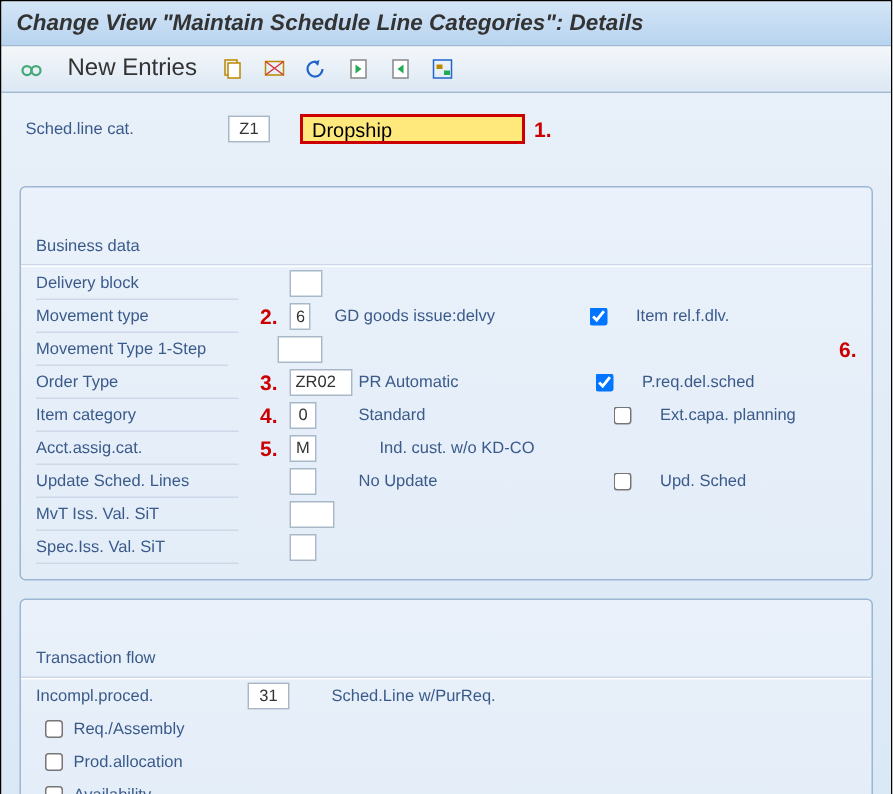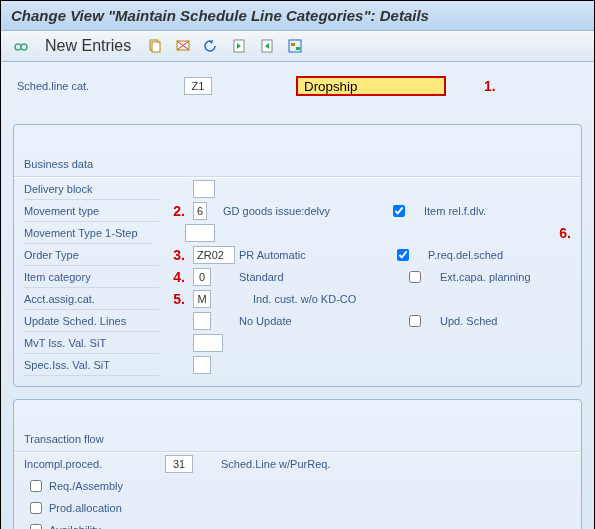--- a/index.html
+++ b/index.html
@@ -41,21 +41,20 @@
   }
   .content {
     background: linear-gradient(to bottom, #e8f0f9 0%, #d9e7f5 100%);
     padding: 10px 12px 20px 12px;
   }
   .header-row {
     display:flex;
     align-items:center;
     margin-bottom:14px;
     padding: 4px 4px 14px 4px;
-    gap: 32px;
   }
   .label { color:#3a5a8a; font-size:11px; }
   .field {
     border:1px solid #a8b8c8;
     background:#fff;
     height:18px;
     padding:1px 3px;
     font-size:11px;
     color:#333;
   }

